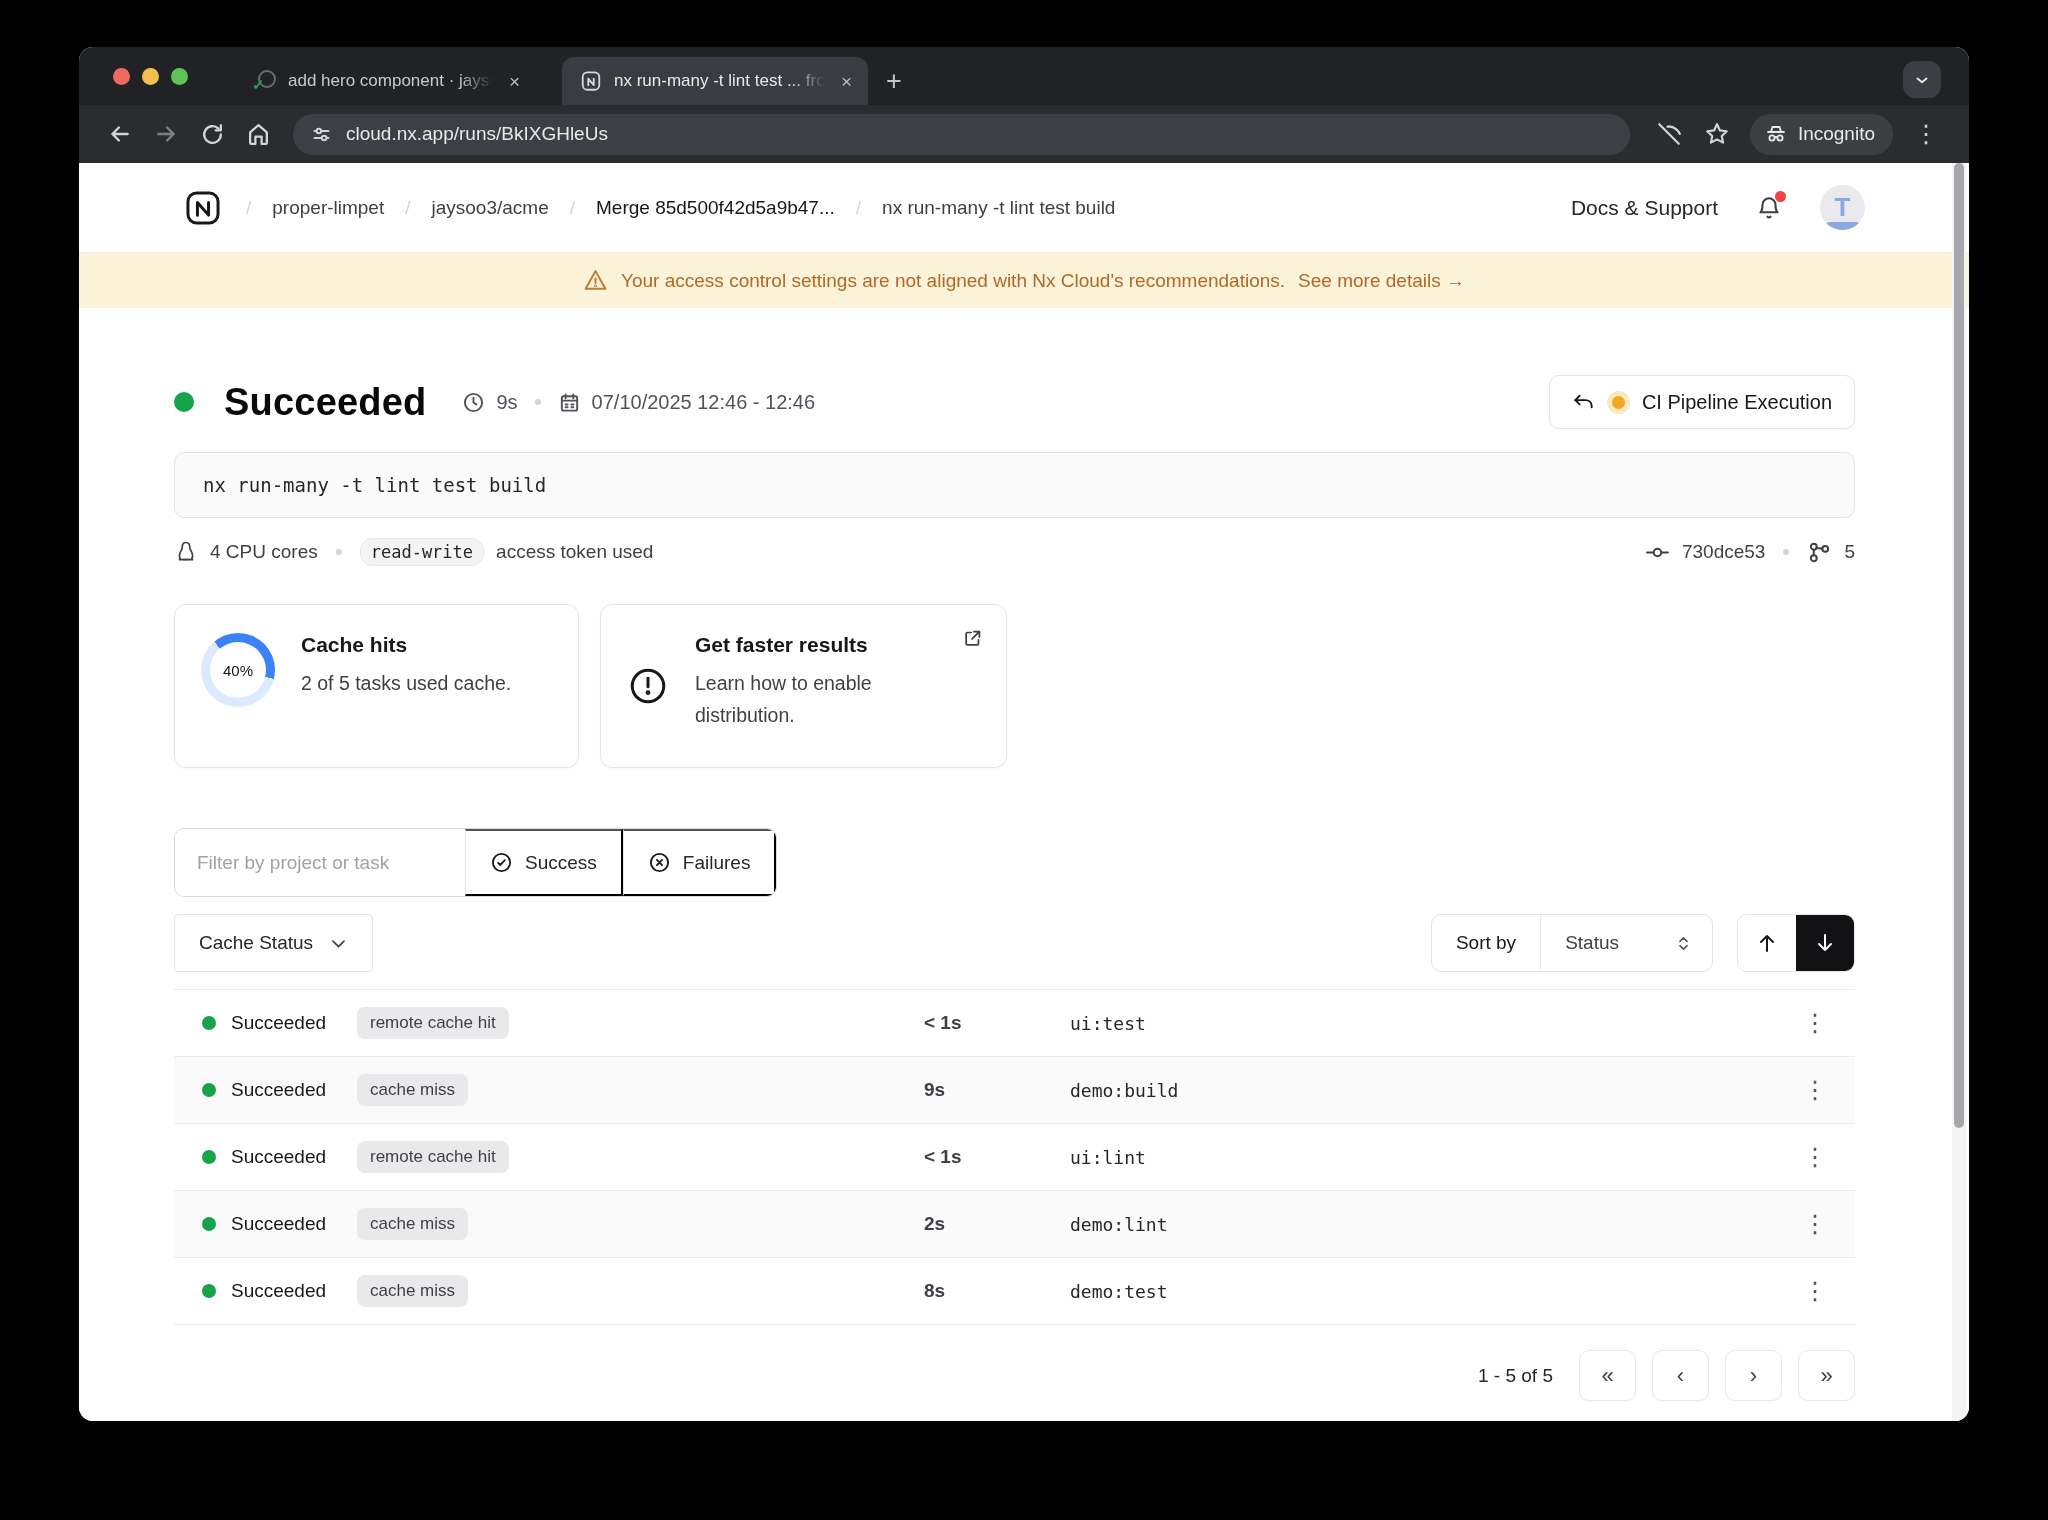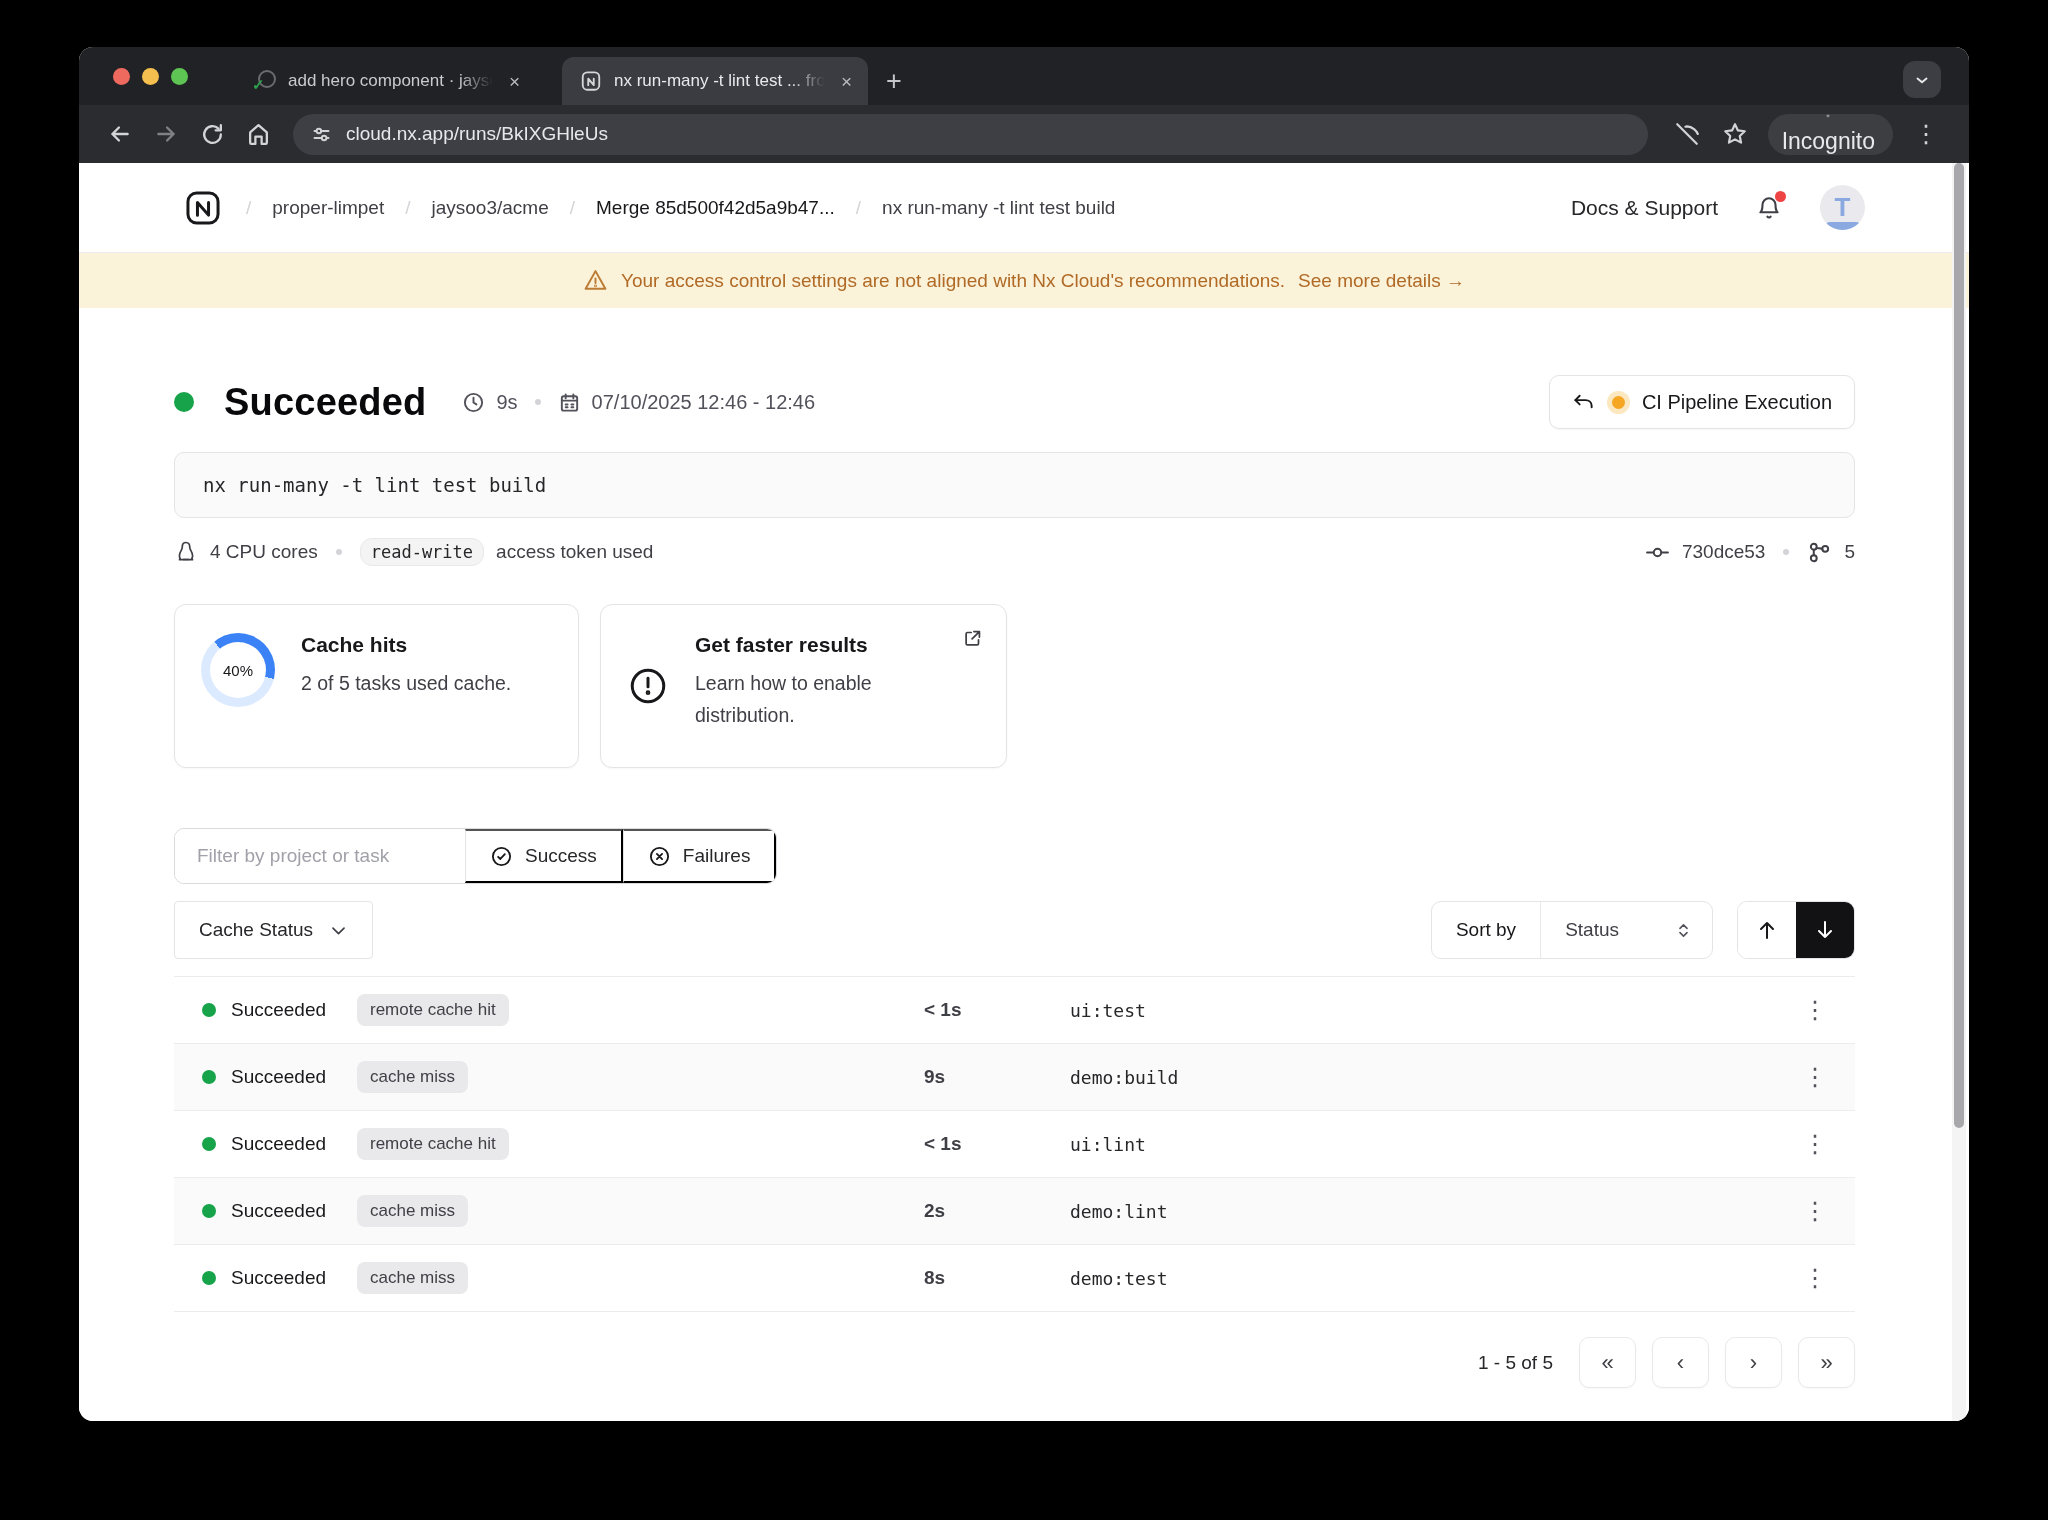--- a/index.html
+++ b/index.html
@@ -33,21 +33,21 @@
                  background:#3d3e43; display:flex; align-items:center; justify-content:center; }
 
   
   .toolbar { height:58px; background:#2b2c30; display:flex; align-items:center; padding:0 22px 0 20px; flex:none; gap:4px; }
   .navbtn { width:42px; height:42px; display:flex; align-items:center; justify-content:center; color:#d3d4d6; flex:none; }
   .navbtn.dim { color:#808184; }
   .omnibox { flex:1; height:41px; margin:0 14px 0 10px; background:#3e3f44; border-radius:21px;
              display:flex; align-items:center; padding:0 18px; gap:14px; color:#e7e8ea; font-size:19px; }
   .tool-right { display:flex; align-items:center; gap:6px; }
   .incognito-pill { height:41px; background:#3d3e42; border-radius:21px; display:flex; align-items:center;
-                    gap:10px; padding:0 18px 0 14px; color:#e8e9eb; font-size:23px; margin:0 6px;flex-direction:column; }
+                    gap:10px; padding:0 18px 0 14px; color:#e8e9eb; font-size:19px; margin:0 6px; }
 
   
   .page { flex:1; background:#fff; position:relative; overflow:hidden; }
 
   .site-header { height:90px; display:flex; align-items:center; padding:0 104px 0 105px; border-bottom:1px solid #ececf0; }
   .crumbs { display:flex; align-items:center; gap:21px; font-size:19px; color:#3f3f46; }
   .crumb-sep { color:#d4d4d8; }
   .crumb.strong { color:#18181b; font-weight:500; }
   .hdr-right { margin-left:auto; display:flex; align-items:center; gap:38px; }
   .docs { font-size:21px; color:#27272a; }
@@ -93,21 +93,21 @@
   .donut { width:74px; height:74px; border-radius:50%; position:relative; flex:none; }
   .donut::after { content:""; position:absolute; inset:9px; background:#fff; border-radius:50%; }
   .donut span { position:absolute; inset:0; display:flex; align-items:center; justify-content:center;
                 font-size:15px; color:#18181b; z-index:2; }
   .card-title { font-size:21px; font-weight:600; color:#18181b; margin-bottom:10px; }
   .card-sub { font-size:19.5px; color:#3f3f46; line-height:1.65; }
   .ext-icon { position:absolute; top:22px; right:22px; color:#3f3f46; }
   .info-circ { flex:none; align-self:center; color:#18181b; }
 
   
-  .filter-group { margin-top:60px; display:inline-flex; height:56px; border:1px solid #d9d9de; border-radius:10px;
+  .filter-group { margin-top:60px; display:inline-flex; height:69px; border:1px solid #d9d9de; border-radius:10px;
                   overflow:hidden; background:#fff; }
   .filter-input { width:290px; border:none; outline:none; padding:0 22px; font-size:19px; color:#27272a;
                   font-family:"Liberation Sans",sans-serif; }
   .filter-input::placeholder { color:#a1a1aa; }
   .fbtn { display:flex; align-items:center; gap:12px; padding:0 24px; font-size:19px; color:#27272a;
           border-left:1px solid #e4e4e7; background:#fff; }
 
   
   .controls { margin-top:17px; display:flex; align-items:center; }
   .cache-status { height:58px; border:1px solid #e4e4e7; border-radius:4px; background:#fff; display:flex;

